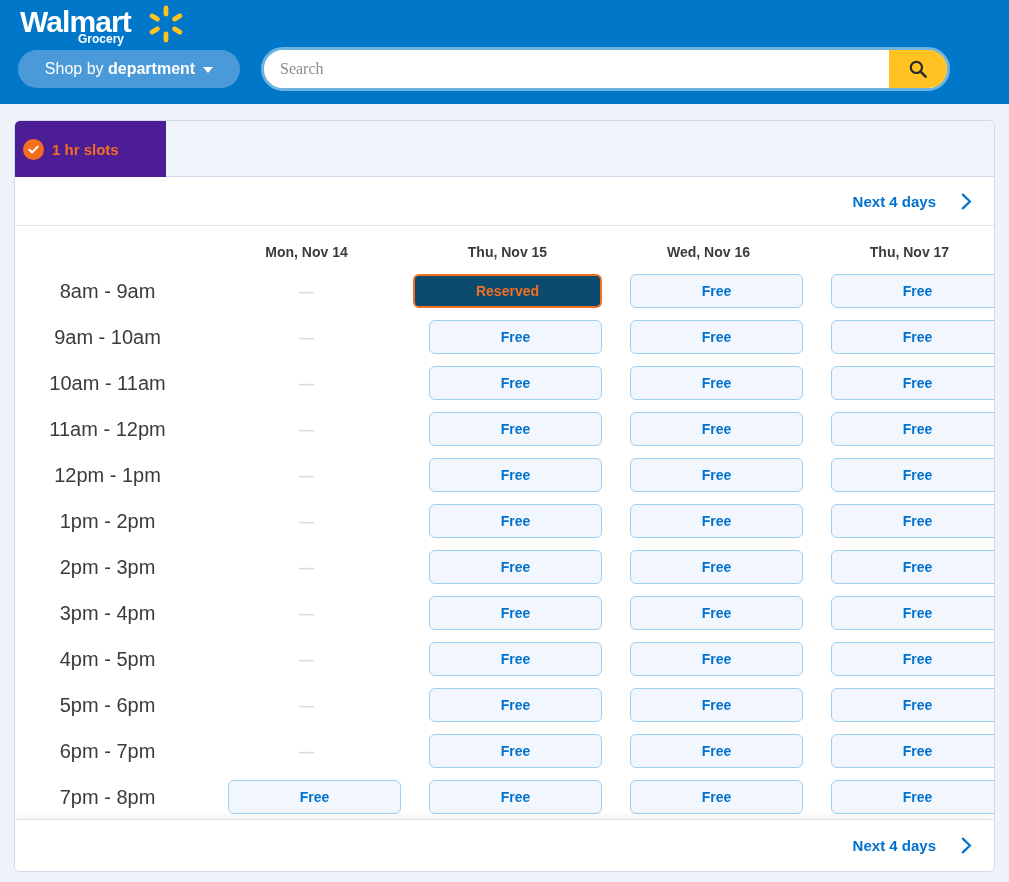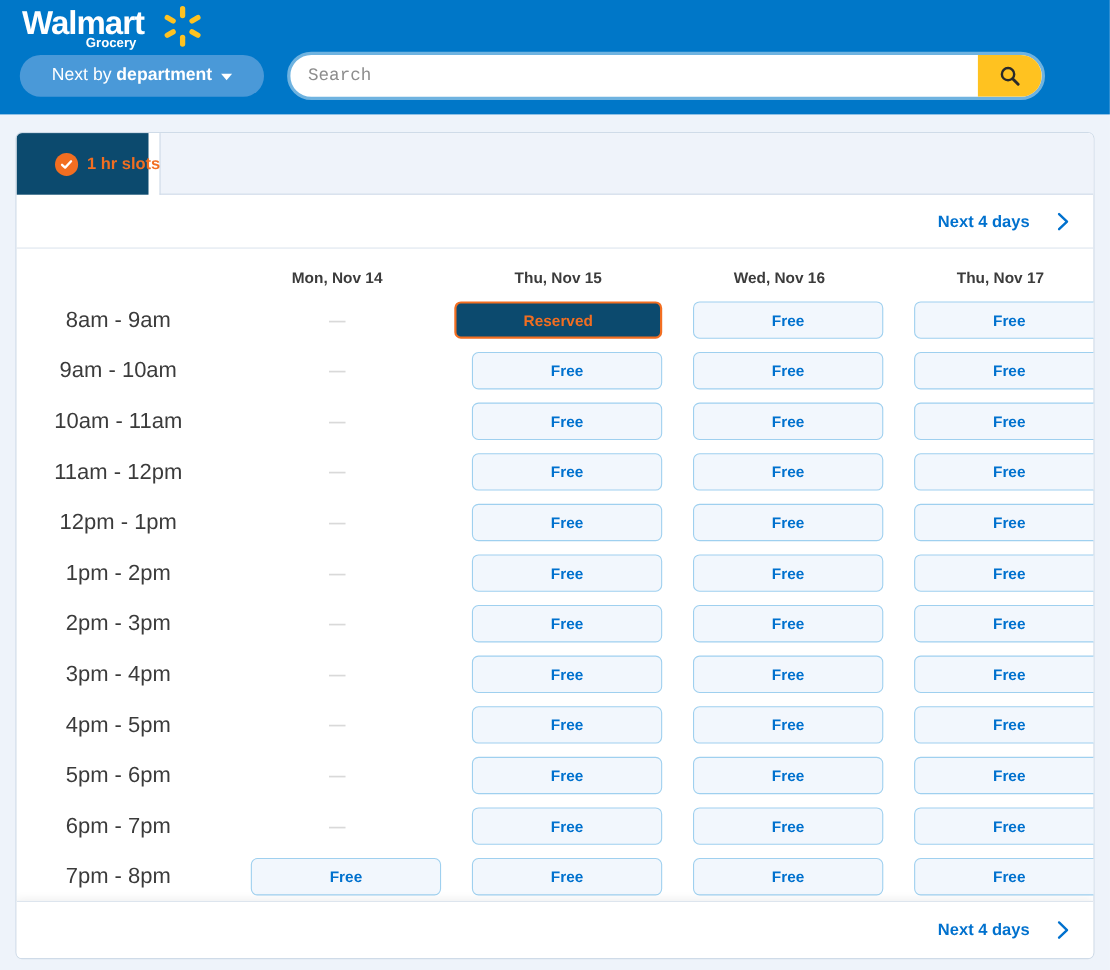--- a/index.html
+++ b/index.html
@@ -107,21 +107,21 @@
     border-radius: 23px;
     display: flex;
     align-items: stretch;
     overflow: hidden;
   }
   .search-input {
     flex: 1;
     border: none;
     outline: none;
     background: transparent;
-    font-family: Liberation Mono, monospace;
+    font-family: Liberation Serif, serif;
     font-size: 16px;
     color: #2a2a2a;
     padding: 0 16px;
   }
   .search-input::placeholder { color: #8d8d8d; }
   .search-submit {
     width: 58px;
     background: #ffc220;
     border: none;
     cursor: pointer;
@@ -156,27 +156,27 @@
     top: 0;
     height: 56px;
     background: #eff3fa;
     border-left: 1px solid #cfdbe8;
     border-bottom: 1px solid #cfdbe8;
   }
   .tab-active {
     position: absolute;
     left: 0;
     top: 0;
-    width: 120px;
+    width: 151px;
     height: 56px;
-    background: #0c4a6e;
+    background: #4c1d95;
     display: flex;
     align-items: center;
     gap: 8px;
-    padding-left: 35px;
+    padding-left: 8px;
     cursor: pointer;
   }
   .tab-check {
     width: 21px;
     height: 21px;
     border-radius: 50%;
     background: #f26e21;
     display: flex;
     align-items: center;
     justify-content: center;
@@ -326,21 +326,21 @@
         <rect x="16.6" y="26.5" width="4.8" height="11" rx="2.4"></rect>
         <rect x="16.6" y="0.5" width="4.8" height="11" rx="2.4" transform="rotate(60 19 19)"></rect>
         <rect x="16.6" y="26.5" width="4.8" height="11" rx="2.4" transform="rotate(60 19 19)"></rect>
         <rect x="16.6" y="0.5" width="4.8" height="11" rx="2.4" transform="rotate(120 19 19)"></rect>
         <rect x="16.6" y="26.5" width="4.8" height="11" rx="2.4" transform="rotate(120 19 19)"></rect>
       </g>
     </svg>
   </div>
 
   <button class="dept-button">
-    <span class="dept-label"><span>Next by </span><b>department</b></span>
+    <span class="dept-label"><span>Shop by </span><b>department</b></span>
     <span class="dept-caret"></span>
   </button>
 
   <div class="search-shell">
     <input class="search-input" type="text" placeholder="Search" style="">
     <button class="search-submit">
       <svg width="20" height="20" viewBox="0 0 20 20">
         <circle cx="8.4" cy="8.4" r="5.6" fill="none" stroke="#2a2a2a" stroke-width="2.2"></circle>
         <line x1="12.6" y1="12.6" x2="17.6" y2="17.6" stroke="#2a2a2a" stroke-width="2.6" stroke-linecap="round"></line>
       </svg>

